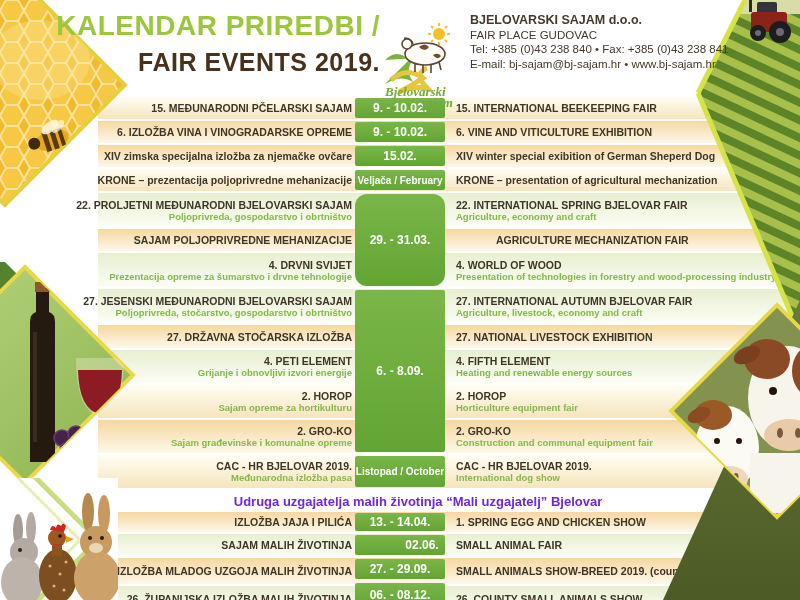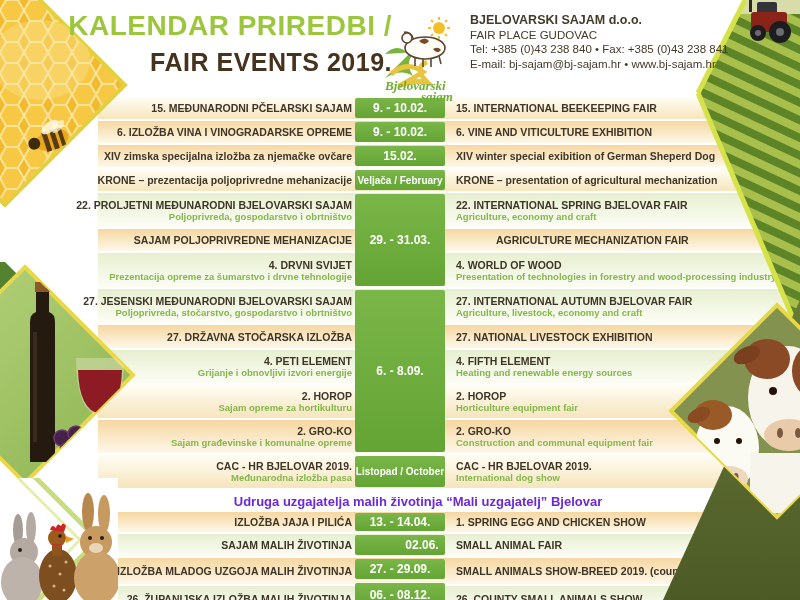--- a/index.html
+++ b/index.html
@@ -1,23 +1,23 @@
 <!DOCTYPE html>
 <html><head>
 <meta charset="utf-8">
 <style>
   html,body{margin:0;padding:0;background:#888;}
   #poster{position:relative;width:800px;height:600px;background:#fff;overflow:hidden;
           font-family:"Liberation Sans",sans-serif;-webkit-font-smoothing:antialiased;}
 
   
-  #title-block{position:absolute;left:60px;top:10px;width:332px;text-align:right;z-index:4;}
+  #title-block{position:absolute;left:48px;top:10px;width:332px;text-align:right;z-index:4;}
   #title-line1{display:block;font-size:28px;font-weight:bold;color:#9cc63c;letter-spacing:.5px;}
   #title-line2{display:block;font-size:25px;font-weight:bold;color:#47321d;margin-top:6px;letter-spacing:.5px;}
-  #logo{position:absolute;left:383px;top:16px;z-index:4;}
+  #logo{position:absolute;left:383px;top:22px;z-index:4;}
   #company{position:absolute;left:470px;top:13px;z-index:4;color:#44392a;font-size:11.5px;line-height:14.5px;}
   #company .c-name{font-weight:bold;font-size:12.5px;}
 
   
   #events-table{position:absolute;left:0;top:97px;width:800px;z-index:1;}
   .erow{position:relative;margin-left:98px;width:702px;display:flex;border-bottom:2px solid #fff;box-sizing:border-box;}
   .t-cream {background:linear-gradient(180deg,#fffdf4 0%,#f6e5bd 100%);}
   .t-orange{background:linear-gradient(180deg,#f6d7a0 0%,#fdf8ea 100%);}
   .t-green {background:linear-gradient(180deg,#e7efd0 0%,#fcfdf5 100%);}
   .hr-cell{width:254px;display:flex;flex-direction:column;justify-content:center;align-items:flex-end;text-align:right;overflow:visible;}
@@ -298,21 +298,21 @@
         <span class="main">26. COUNTY SMALL ANIMALS SHOW</span>
 
       </div>
     </div>
   </div>
     <div id="date-layer">
         <div class="datecell" style="top: 1px; height: 20px;">9. - 10.02.</div>
         <div class="datecell" style="top: 25px; height: 20px;">9. - 10.02.</div>
         <div class="datecell" style="top: 49px; height: 20px;">15.02.</div>
         <div class="datecell small" style="top: 73px; height: 20px;">Veljača / February</div>
-        <div class="datecell" style="top: 97px; height: 92px;">29. - 31.03.</div>
+        <div class="datecell" style="top: 97px; height: 92px; border-radius: 12px;">29. - 31.03.</div>
         <div class="datecell" style="top: 193px; height: 162px;">6. - 8.09.</div>
         <div class="datecell small" style="top: 359px; height: 31px;">Listopad / October</div>
         <div class="datecell" style="top: 416px; height: 18px;">13. - 14.04.</div>
         <div class="datecell" style="top: 438px; height: 20px; padding-left: 44px;">02.06.</div>
         <div class="datecell" style="top: 462px; height: 20px;">27. - 29.09.</div>
         <div class="datecell" style="top: 486px; height: 24px;">06. - 08.12.</div>
       </div>
   </div>
 
   <svg class="deco" style="left:0;top:0" width="140" height="215" viewBox="0 0 140 215">

